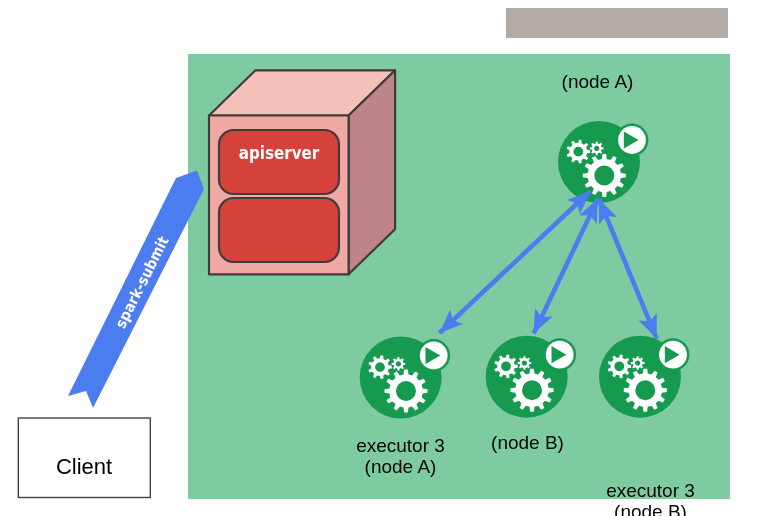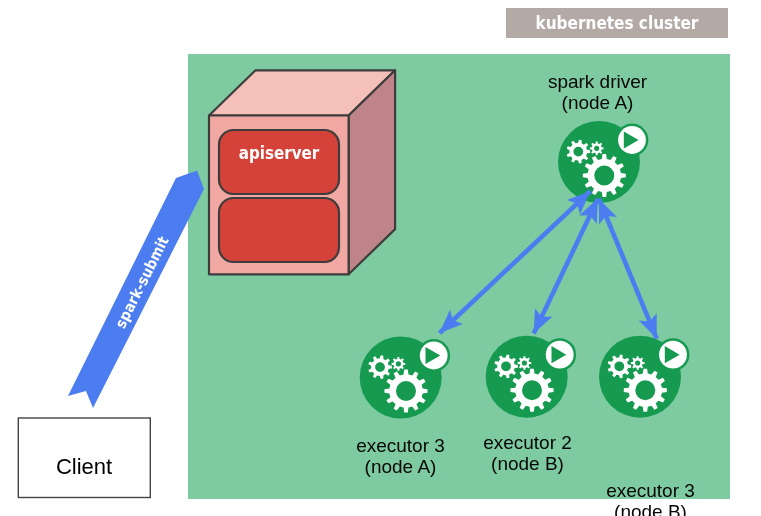--- a/index.html
+++ b/index.html
@@ -66,33 +66,30 @@
 
   <g stroke="#4C7DF0" stroke-width="4.6">
     <line x1="590.5" y1="191" x2="439.5" y2="333" marker-start="url(#ah)" marker-end="url(#ah)"></line>
     <line x1="598" y1="198.6" x2="533.7" y2="333.6" marker-start="url(#ah)" marker-end="url(#ah)"></line>
     <line x1="599" y1="199" x2="656.7" y2="338.6" marker-start="url(#ah)" marker-end="url(#ah)"></line>
   </g>
 
   <rect x="18.3" y="418" width="132" height="79.5" fill="#ffffff" stroke="#444444" stroke-width="1.4"></rect>
 </svg>
 
-<div class="lbl box-label" id="kc-label">kubernetes cluster</div>
 <div class="lbl box-label" id="apiserver-label">apiserver</div>
 
 <div class="lbl node-label" id="driver-label">
-  <div>spark driver</div>
   <div>(node A)</div>
 </div>
 <div class="lbl node-label" id="exec1-label">
   <div>executor 3</div>
   <div>(node A)</div>
 </div>
 <div class="lbl node-label" id="exec2-label">
-  <div>executor 2</div>
   <div>(node B)</div>
 </div>
 <div class="lbl node-label" id="exec3-label">
   <div>executor 3</div>
   <div>(node B)</div>
 </div>
 
 <div class="lbl" id="client-label">Client</div>
 <div class="lbl" id="submit-label">spark-submit</div>
 

